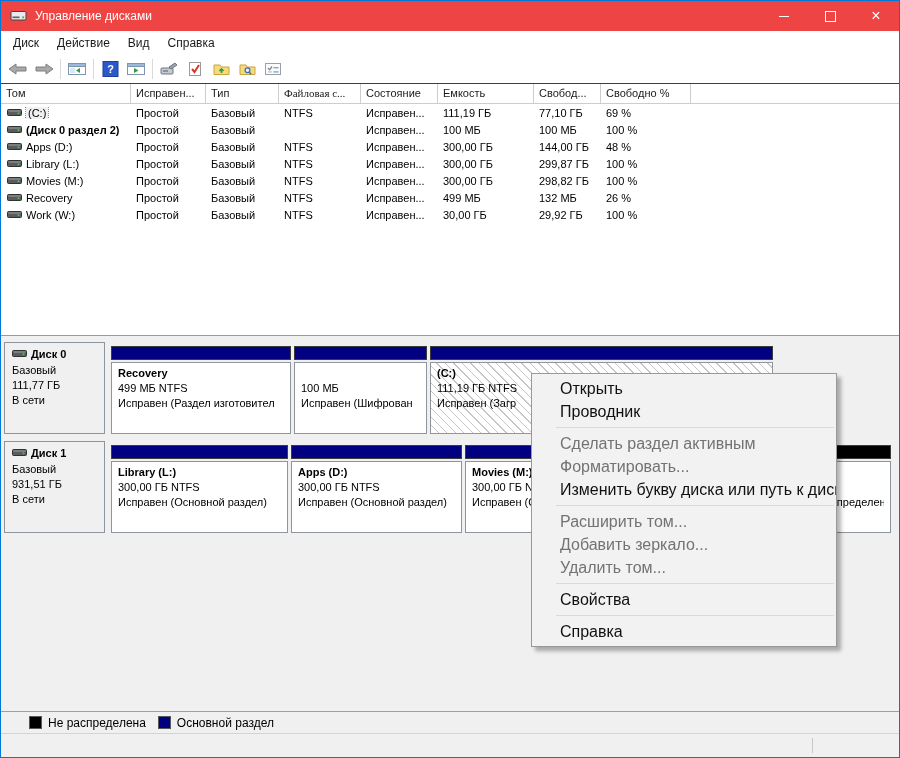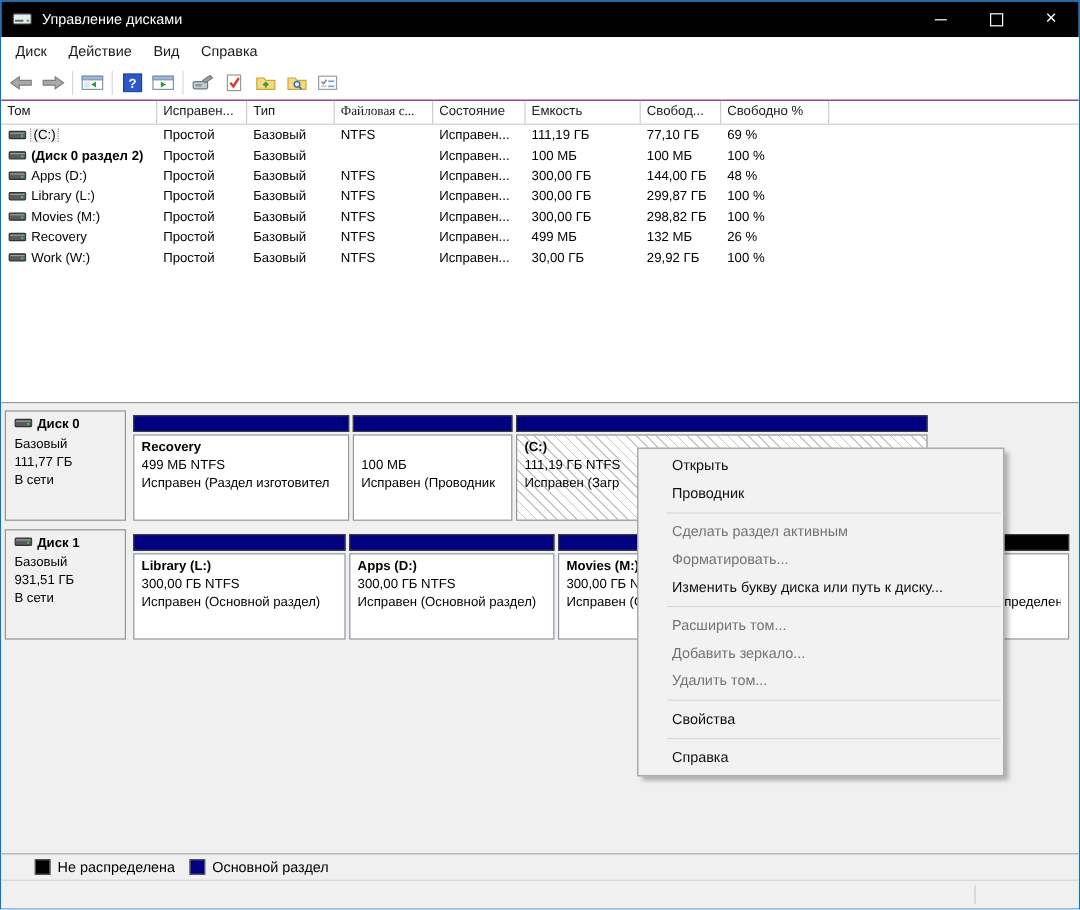--- a/index.html
+++ b/index.html
@@ -1,20 +1,20 @@
 <!DOCTYPE html>
 <html><head>
 <meta charset="utf-8">
 <style>
   * { margin:0; padding:0; }
   body { margin:0; background:#fff; font-family:"Liberation Sans", sans-serif; width:900px; height:758px; overflow:hidden; }
   .win { position:relative; width:898px; height:756px; border:1px solid #0078d7; background:#fff; overflow:hidden; }
 
   
-  .titlebar { height:30px; background:#000000; display:flex; align-items:center; color:#fff; font-size:12px; }
+  .titlebar { height:30px; background:#ef4444; display:flex; align-items:center; color:#fff; font-size:12px; }
   .app-icon { margin-left:9px; display:flex; align-items:center; }
   .title { margin-left:7px; }
   .controls { margin-left:auto; display:flex; height:30px; }
   .ctl { width:46px; height:30px; display:flex; align-items:center; justify-content:center; color:#fff; font-size:15px; }
   .glyph-min { width:10px; height:1px; background:#fff; display:block; }
   .glyph-max { width:9px; height:9px; border:1px solid #fff; display:block; }
   .glyph-close { font-size:16px; line-height:16px; }
 
   
   .menubar { height:23px; background:#fff; display:flex; align-items:center; font-size:12px; color:#1a1a1a; padding-left:3px; }
@@ -51,21 +51,21 @@
 
   
   .legendbar { height:22px; background:#f0f0f0; border-top:1px solid #9aa0a6; display:flex; align-items:center; padding-left:28px; font-size:12px; box-sizing:border-box; color:#000; }
   .litem { display:flex; align-items:center; gap:6px; margin-right:12px; }
   .lsq { width:13px; height:13px; border:1px solid #55585c; box-sizing:border-box; }
   .statusbar { height:24px; background:#f0f0f0; border-top:1px solid #d4d4d4; position:relative; box-sizing:border-box; }
   .status-divider { position:absolute; left:811px; top:4px; bottom:4px; width:1px; background:#c8c8c8; }
 
   
   .ctxmenu { position:absolute; left:530px; top:372px; width:306px; background:#f2f2f2; border:1px solid #999; box-shadow:4px 4px 4px rgba(0,0,0,0.30); padding:3px 0; z-index:20; box-sizing:border-box; }
-  .cmi { height:23px; line-height:23px; font-size:12px; color:#111; padding-left:28px; white-space:nowrap; overflow:hidden; }
+  .cmi { height:23px; line-height:23px; font-size:16px; color:#111; padding-left:28px; white-space:nowrap; overflow:hidden; }
   .cmi.disabled { color:#737373; }
   .cmi.hl { background:#91c9f7; }
   .csep { border-top:1px solid #d9d9d9; margin:4px 2px 4px 24px; }
 </style>
 </head>
 <body>
 
 <div class="win">
   <div class="titlebar">
     <span class="app-icon">
@@ -338,21 +338,21 @@
           <div class="pline name">Recovery</div>
           <div class="pline">499 МБ NTFS</div>
           <div class="pline">Исправен (Раздел изготовител</div>
         </div>
       </div>
       <div class="pblock" style="left: 293px; width: 133px; top: 9px;">
         <div class="pbar"></div>
         <div class="pbody">
           <div class="pline name"></div>
           <div class="pline">100 МБ</div>
-          <div class="pline">Исправен (Проводник</div>
+          <div class="pline">Исправен (Шифрован</div>
         </div>
       </div>
       <div class="pblock selected" style="left: 429px; width: 343px; top: 9px;">
         <div class="pbar"></div>
         <div class="pbody">
           <div class="pline name">(C:)</div>
           <div class="pline">111,19 ГБ NTFS</div>
           <div class="pline">Исправен (Загр</div>
         </div>
       </div>

